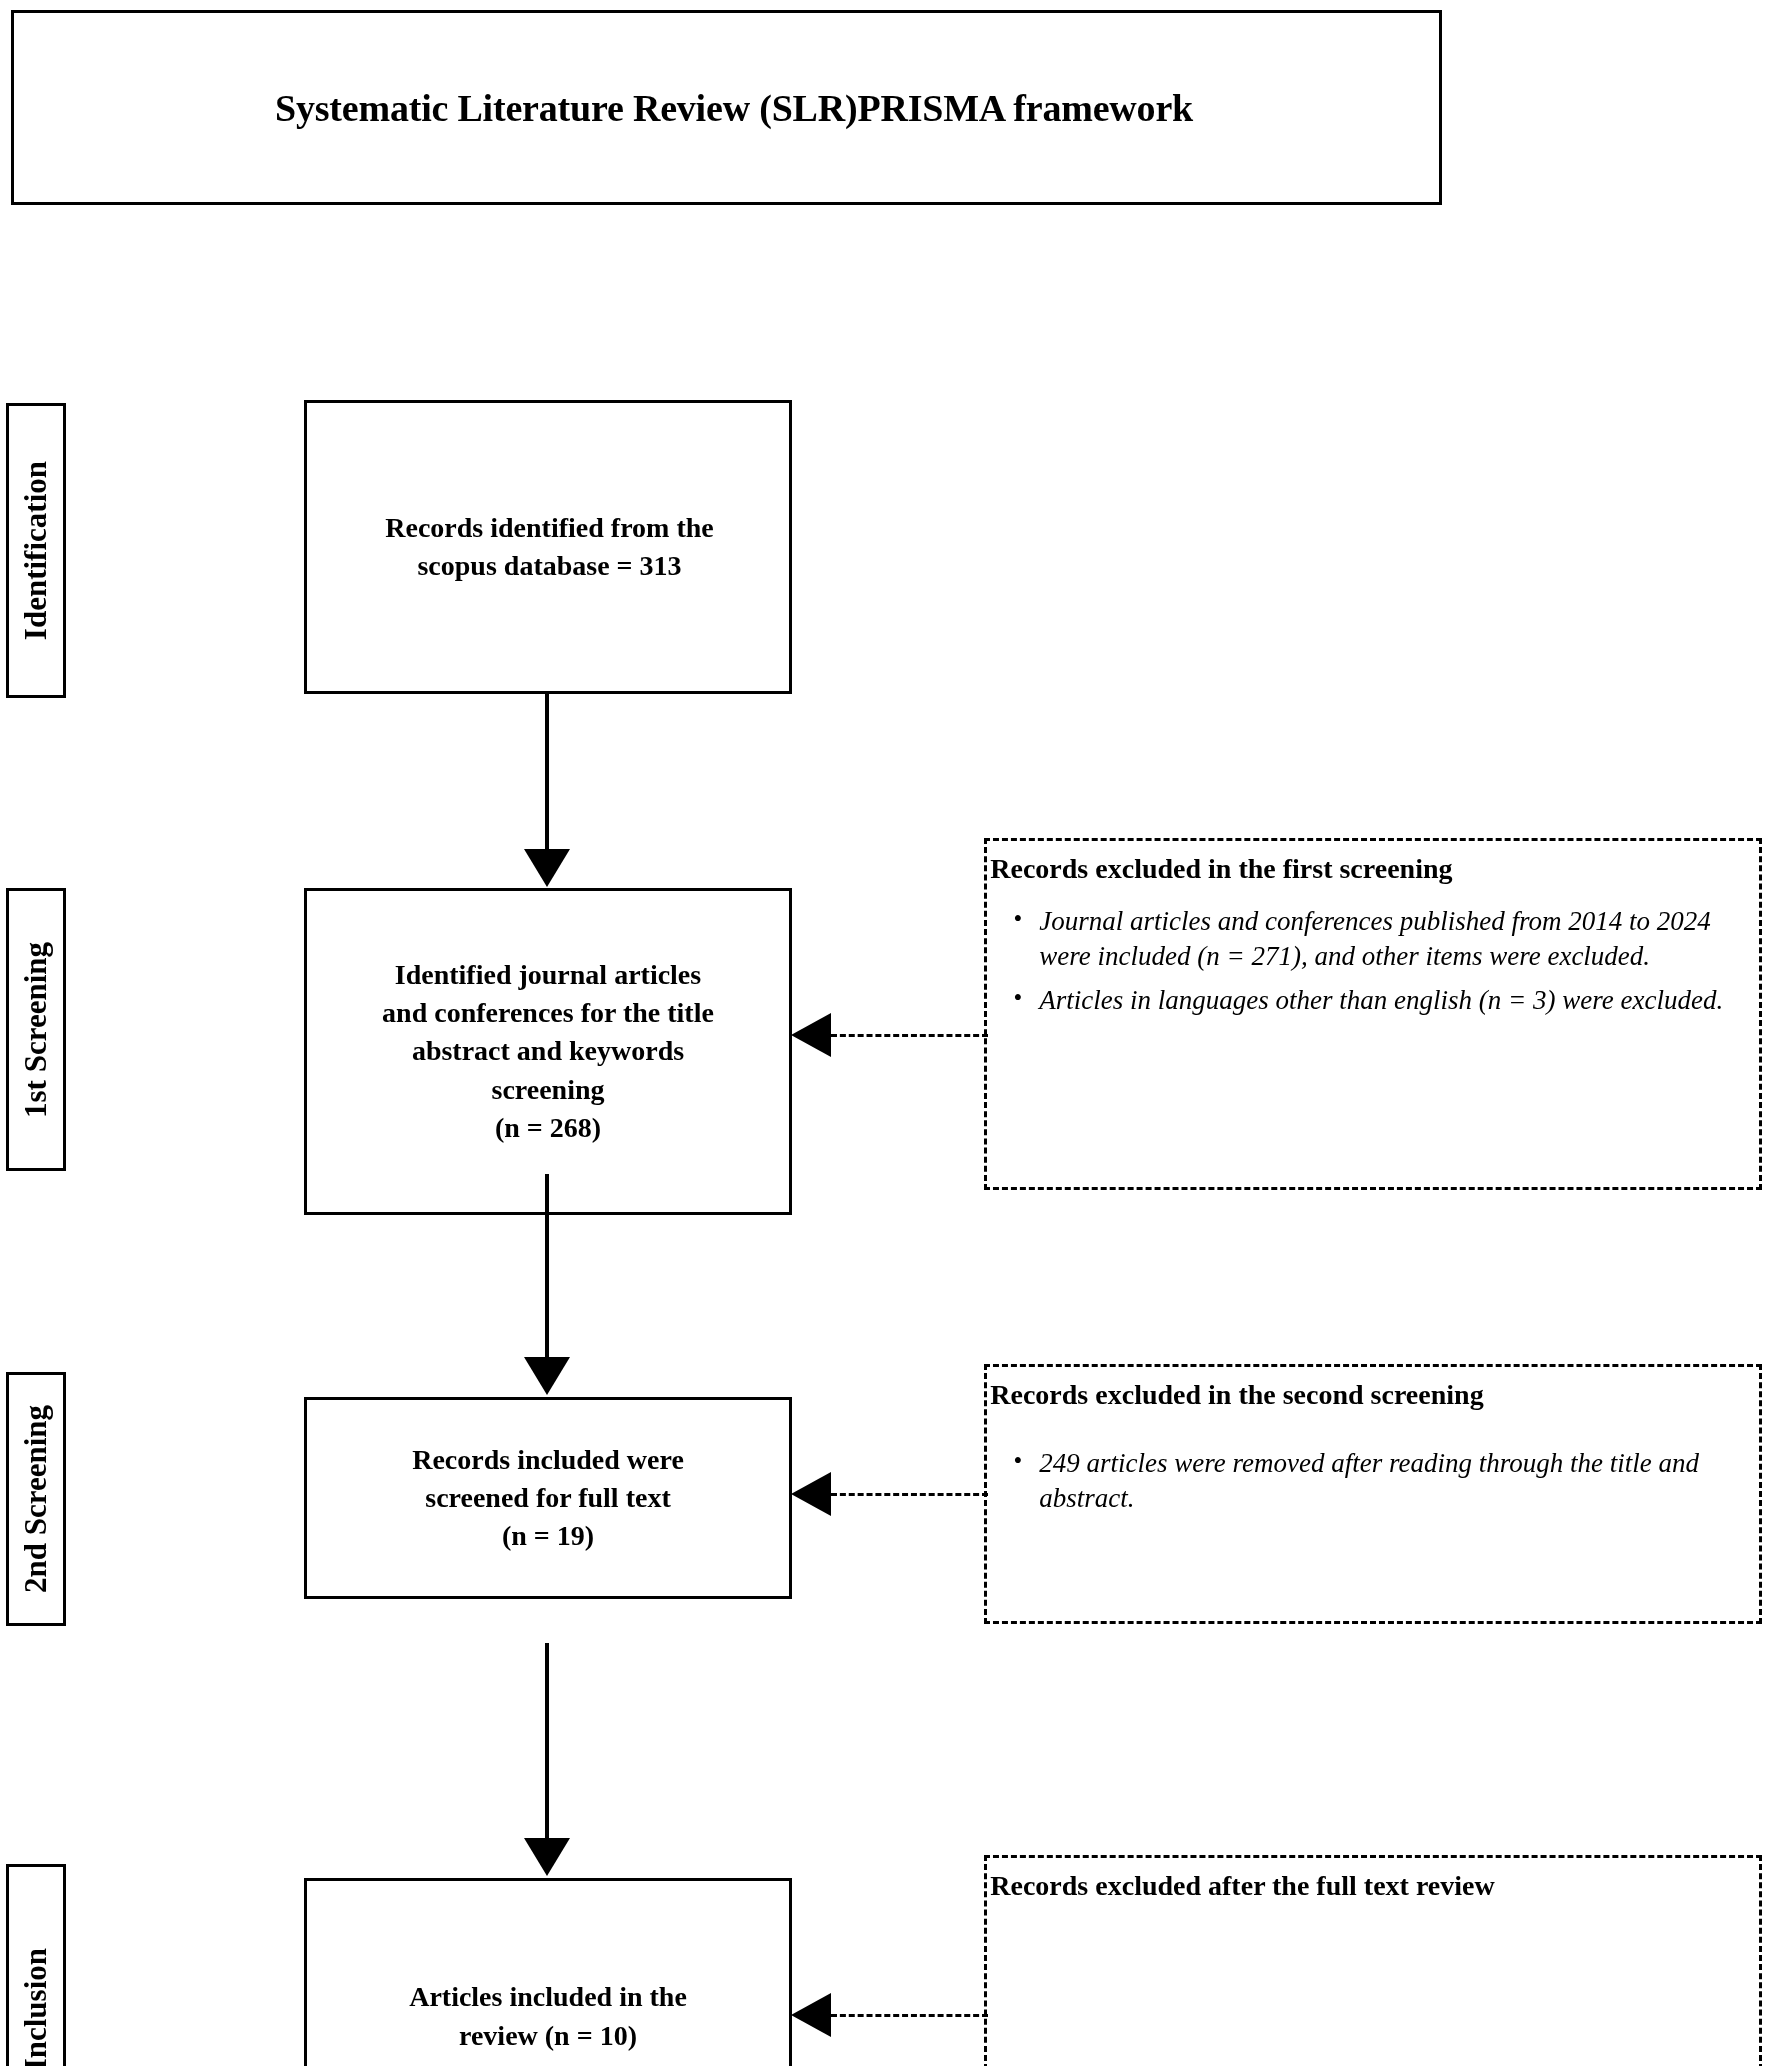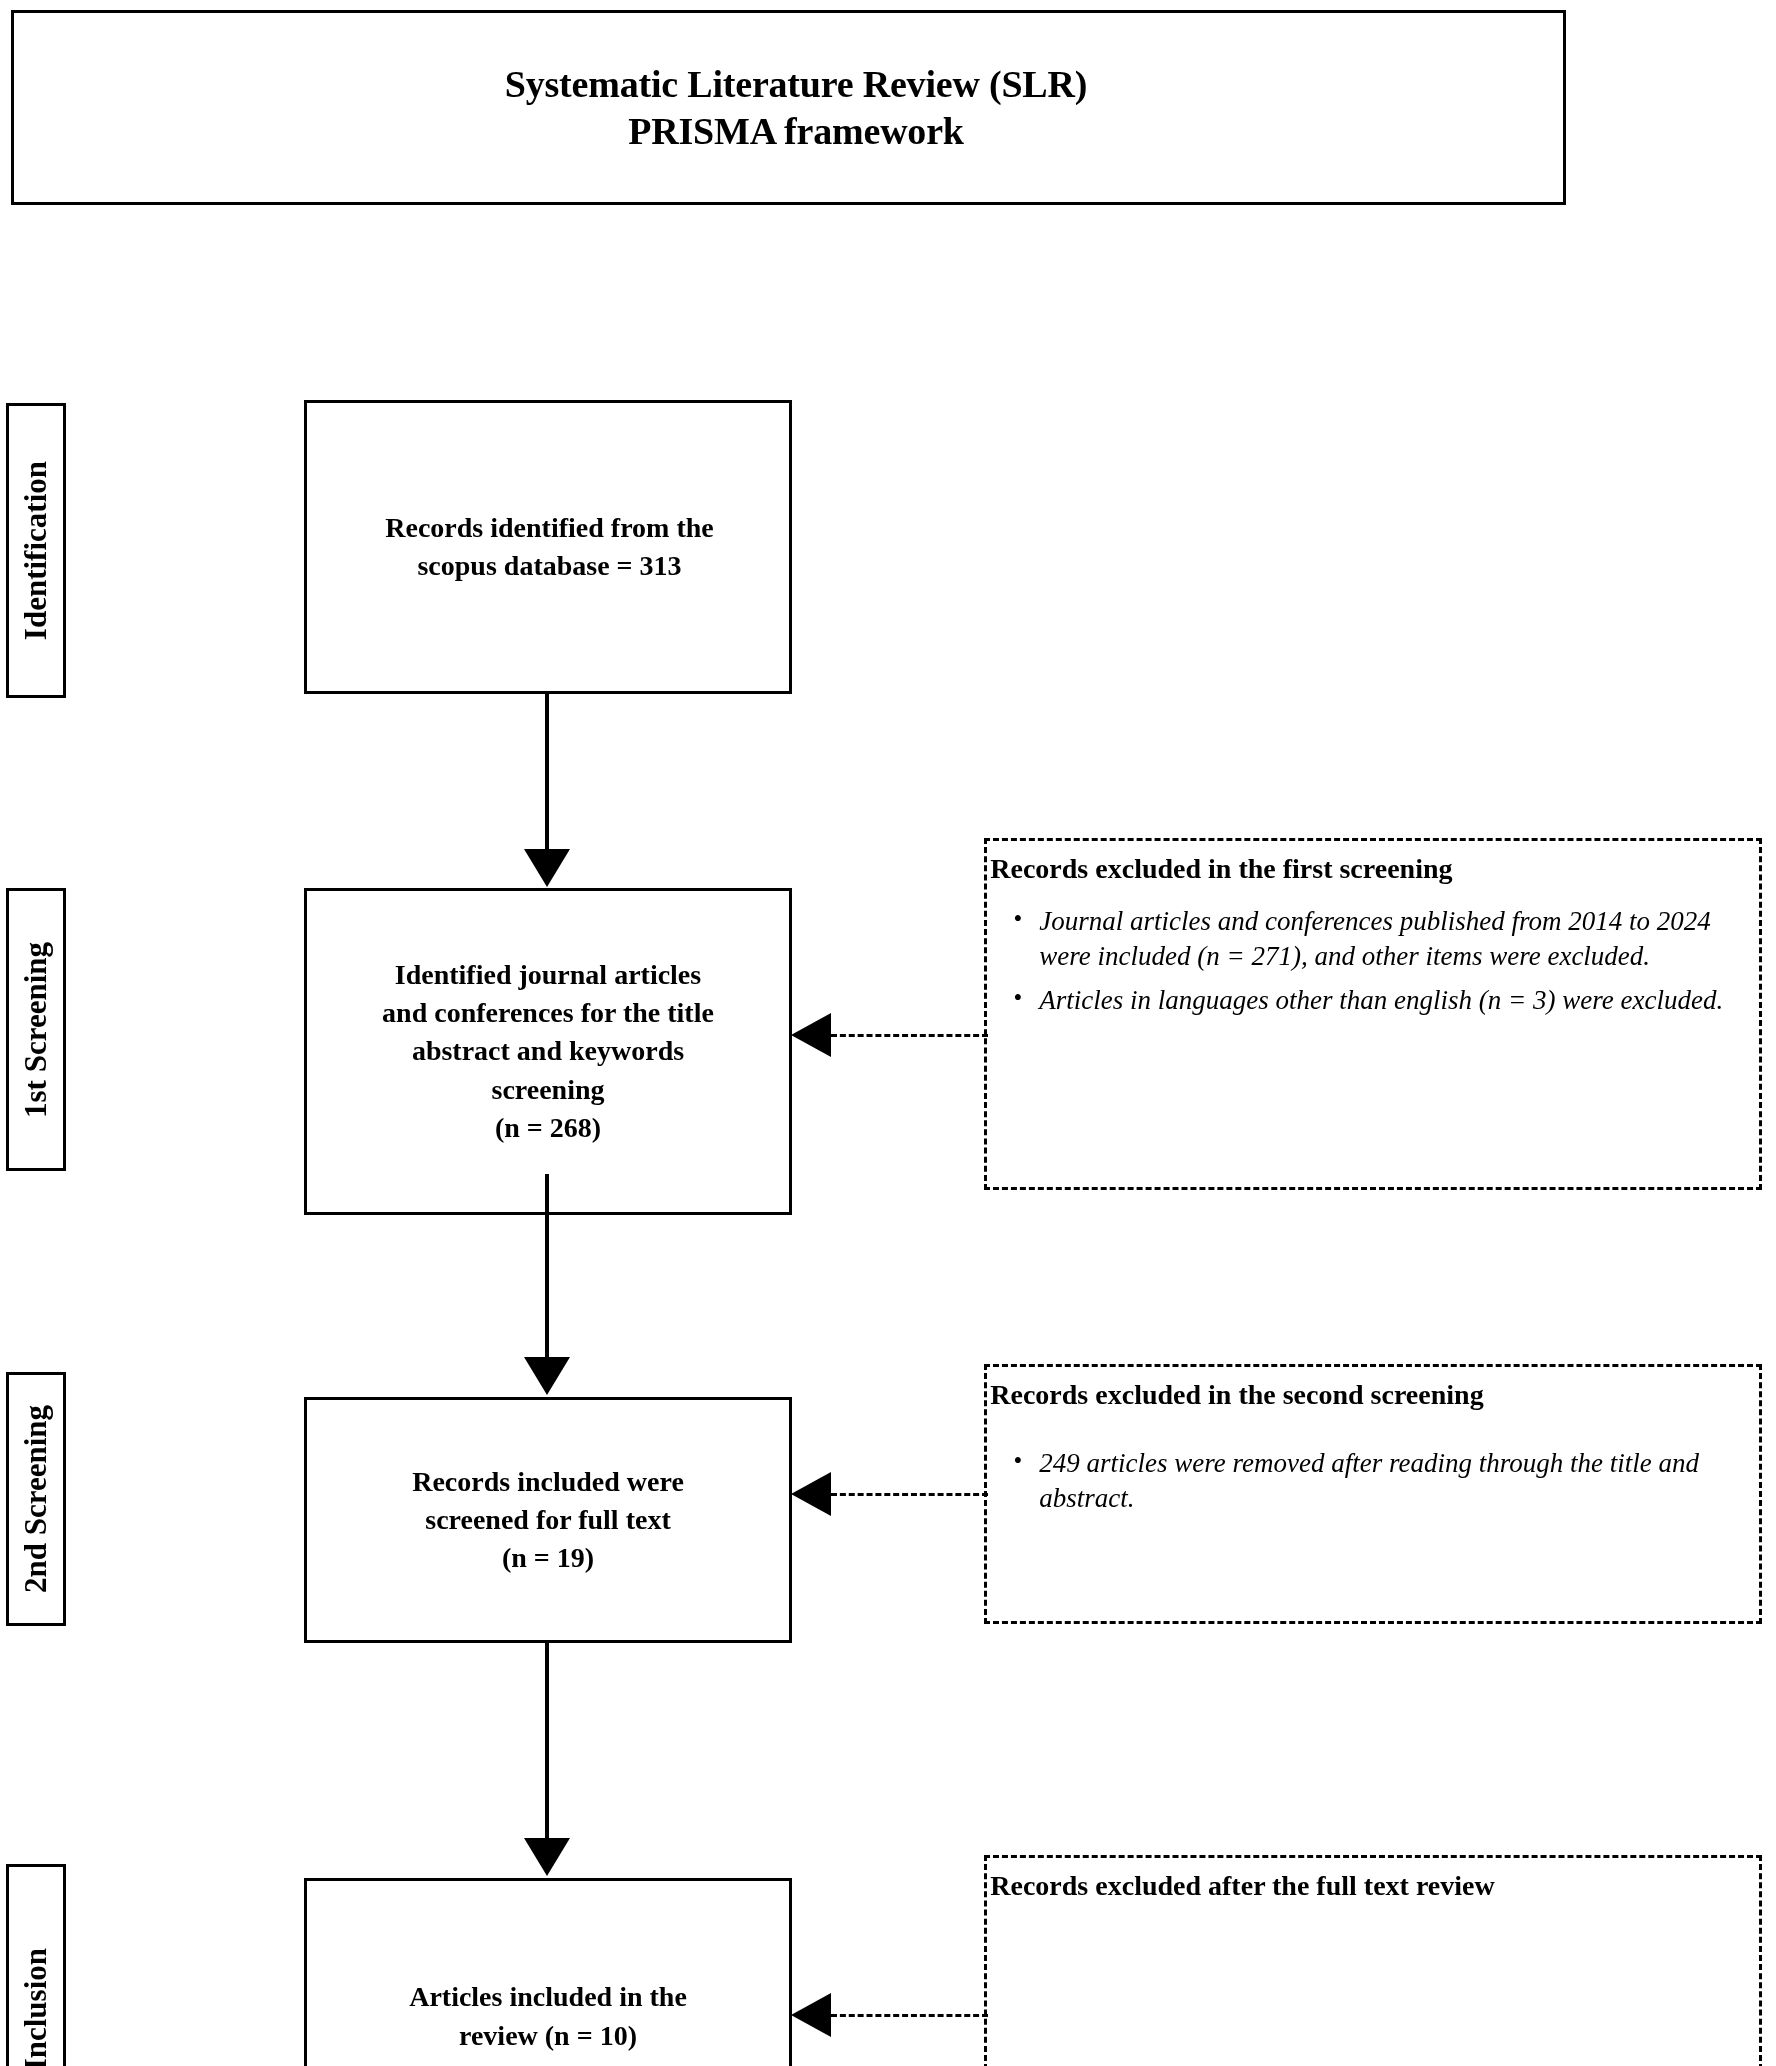--- a/index.html
+++ b/index.html
@@ -16,26 +16,26 @@
     font-family: "Liberation Serif", "DejaVu Serif", serif;
     color: #000000;
     overflow: hidden;
   }
 
   
   .header-box {
     position: absolute;
     left: 11px;
     top: 10.3px;
-    width: 1555px;
+    width: 1431px;
     height: 195px;
     border: 3.3px solid #000000;
     box-sizing: border-box;
     display: flex;
-    flex-direction: column;
+    flex-direction: row;
     align-items: center;
     justify-content: center;
     padding-left: 15px;
   }
   .header-line {
     font-weight: bold;
     font-size: 38px;
     line-height: 1.22;
     text-align: center;
     letter-spacing: -0.2px;
@@ -79,21 +79,21 @@
   }
   .flow-box .ftext {
     font-weight: bold;
     font-size: 28px;
     line-height: 1.36;
     text-align: center;
     white-space: pre-line;
   }
   #box-identification { top: 400px;  height: 294px; padding-left: 22px; }
   #box-screening1     { top: 888px; height: 327px; }
-  #box-screening2     { top: 1397px; height: 246px; }
+  #box-screening2     { top: 1397px; height: 202px; }
   #box-inclusion      { top: 1878px; height: 277px; }
 
   
   .excl-box {
     position: absolute;
     left: 984px;
     width: 778px;
     border: 3.7px dashed #000000;
     box-sizing: border-box;
     padding: 10.7px 9px 10.7px 3.3px;

